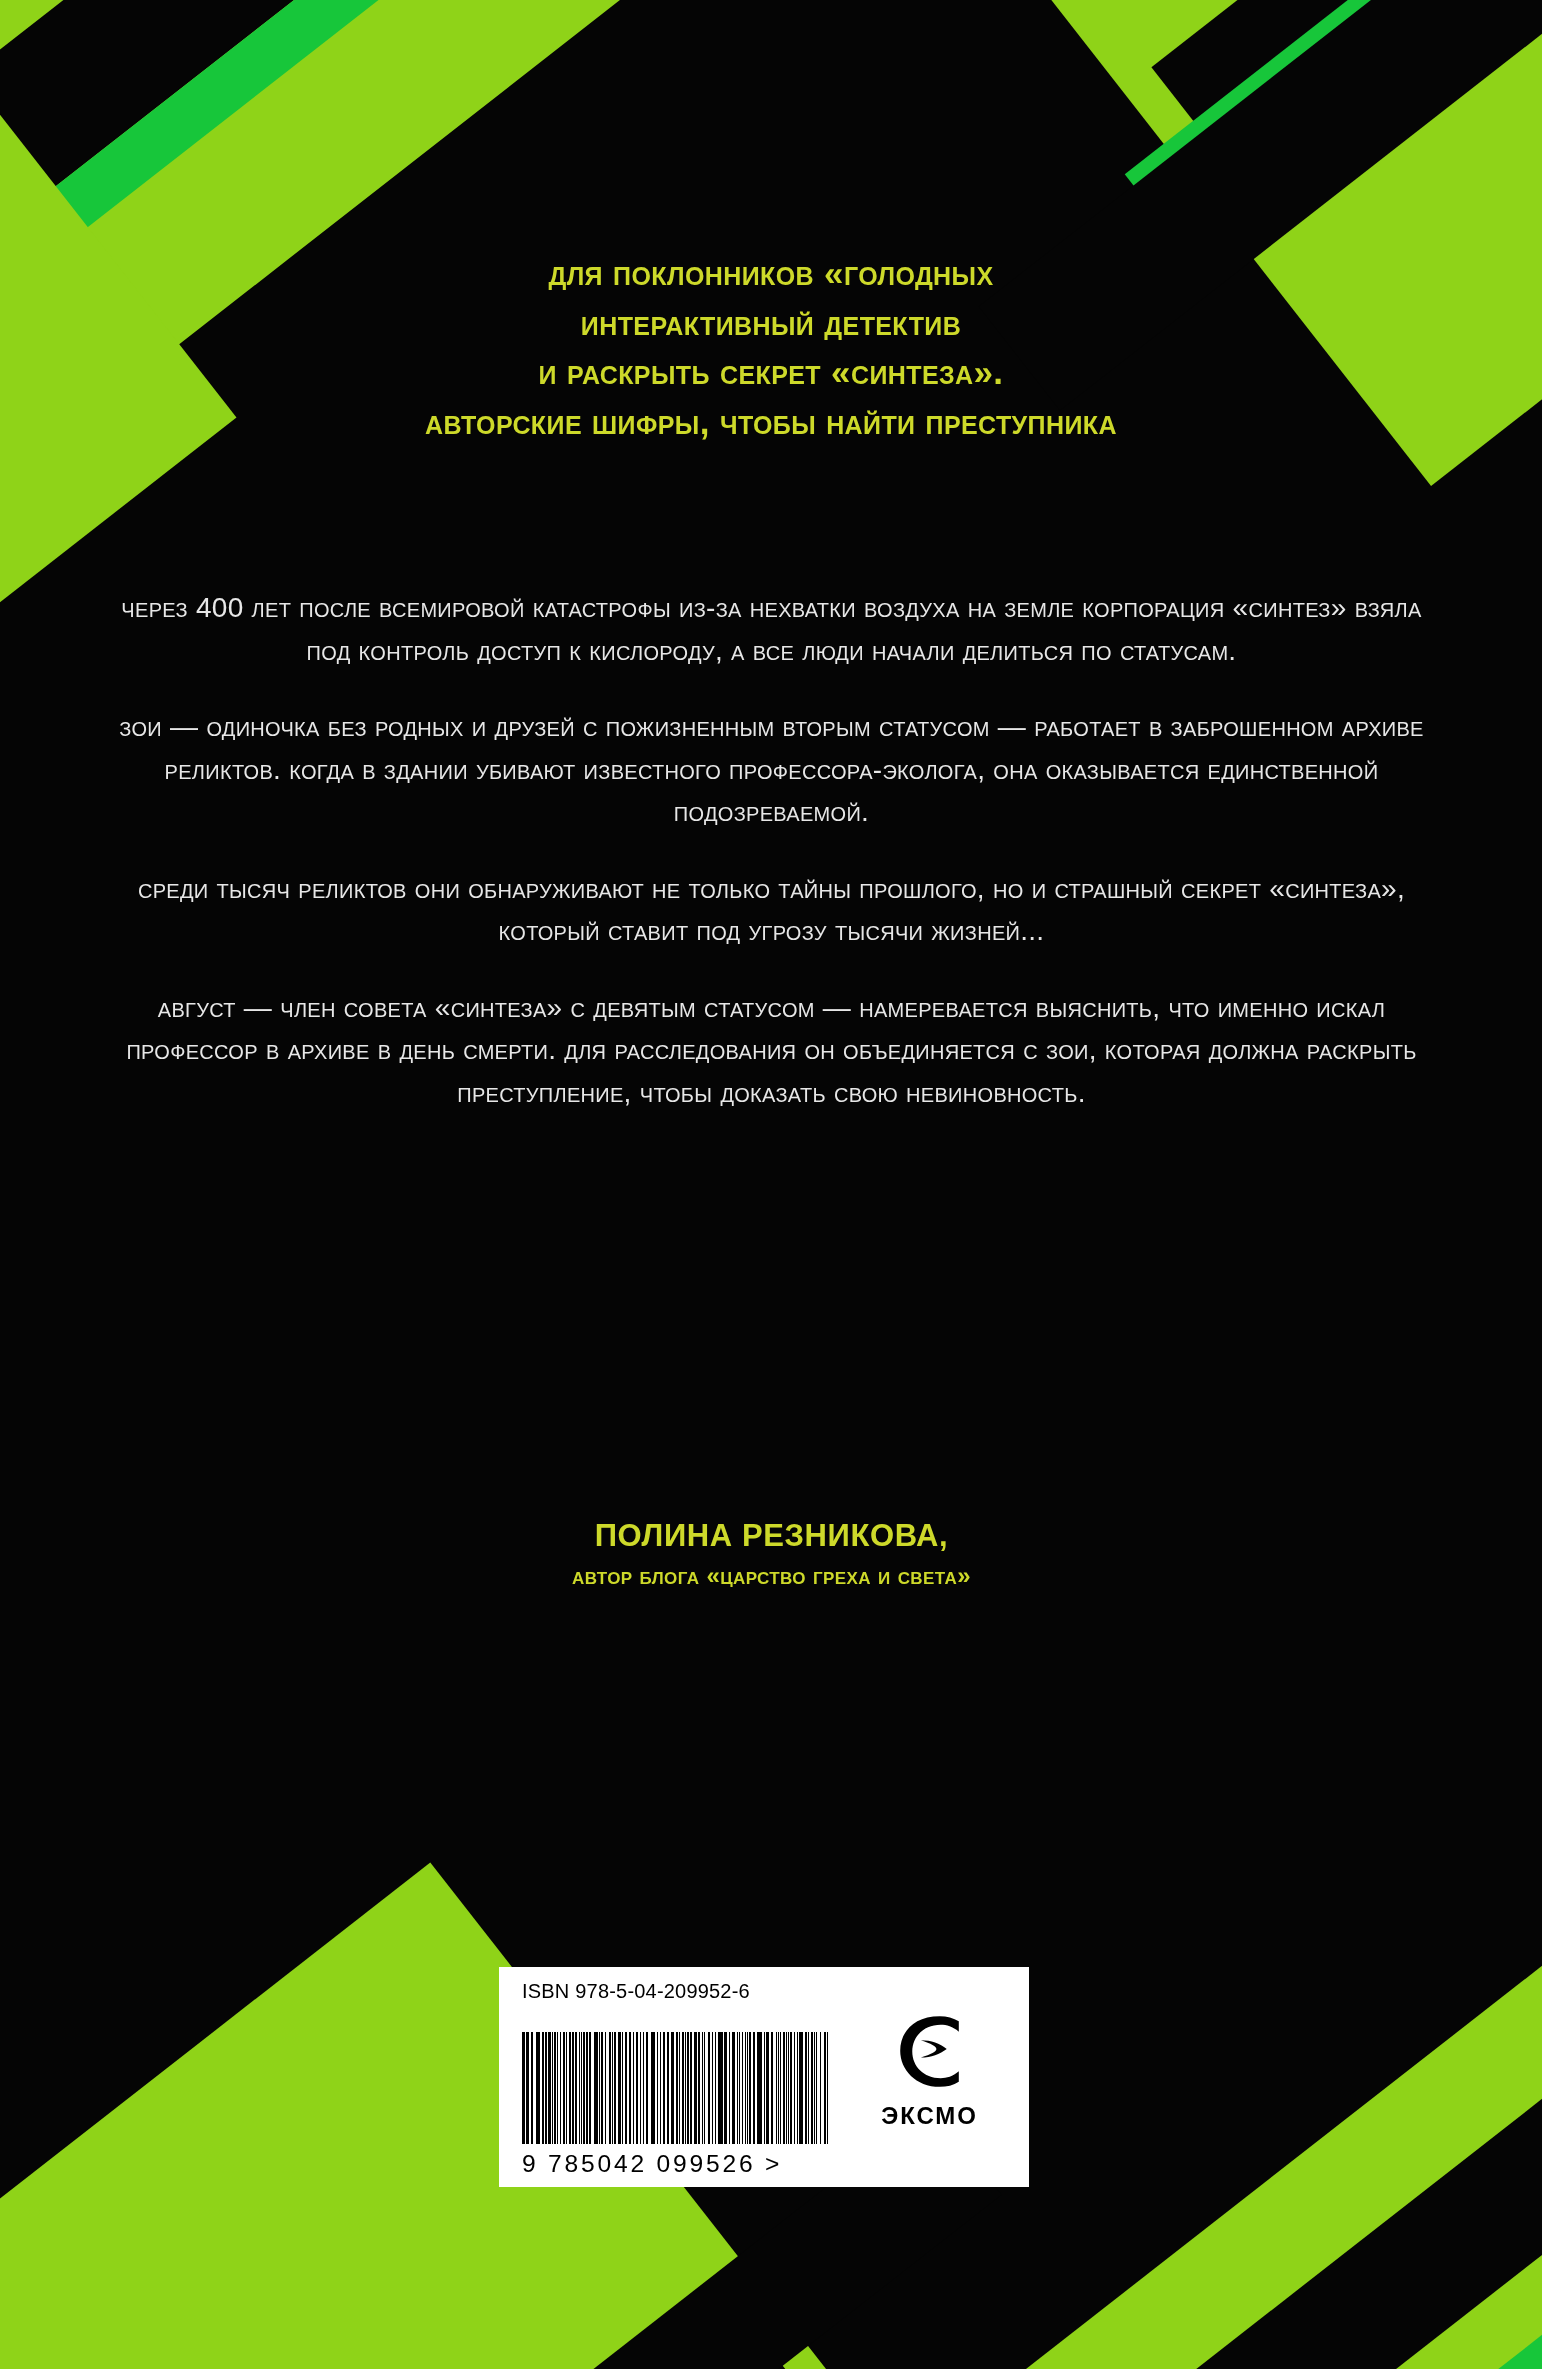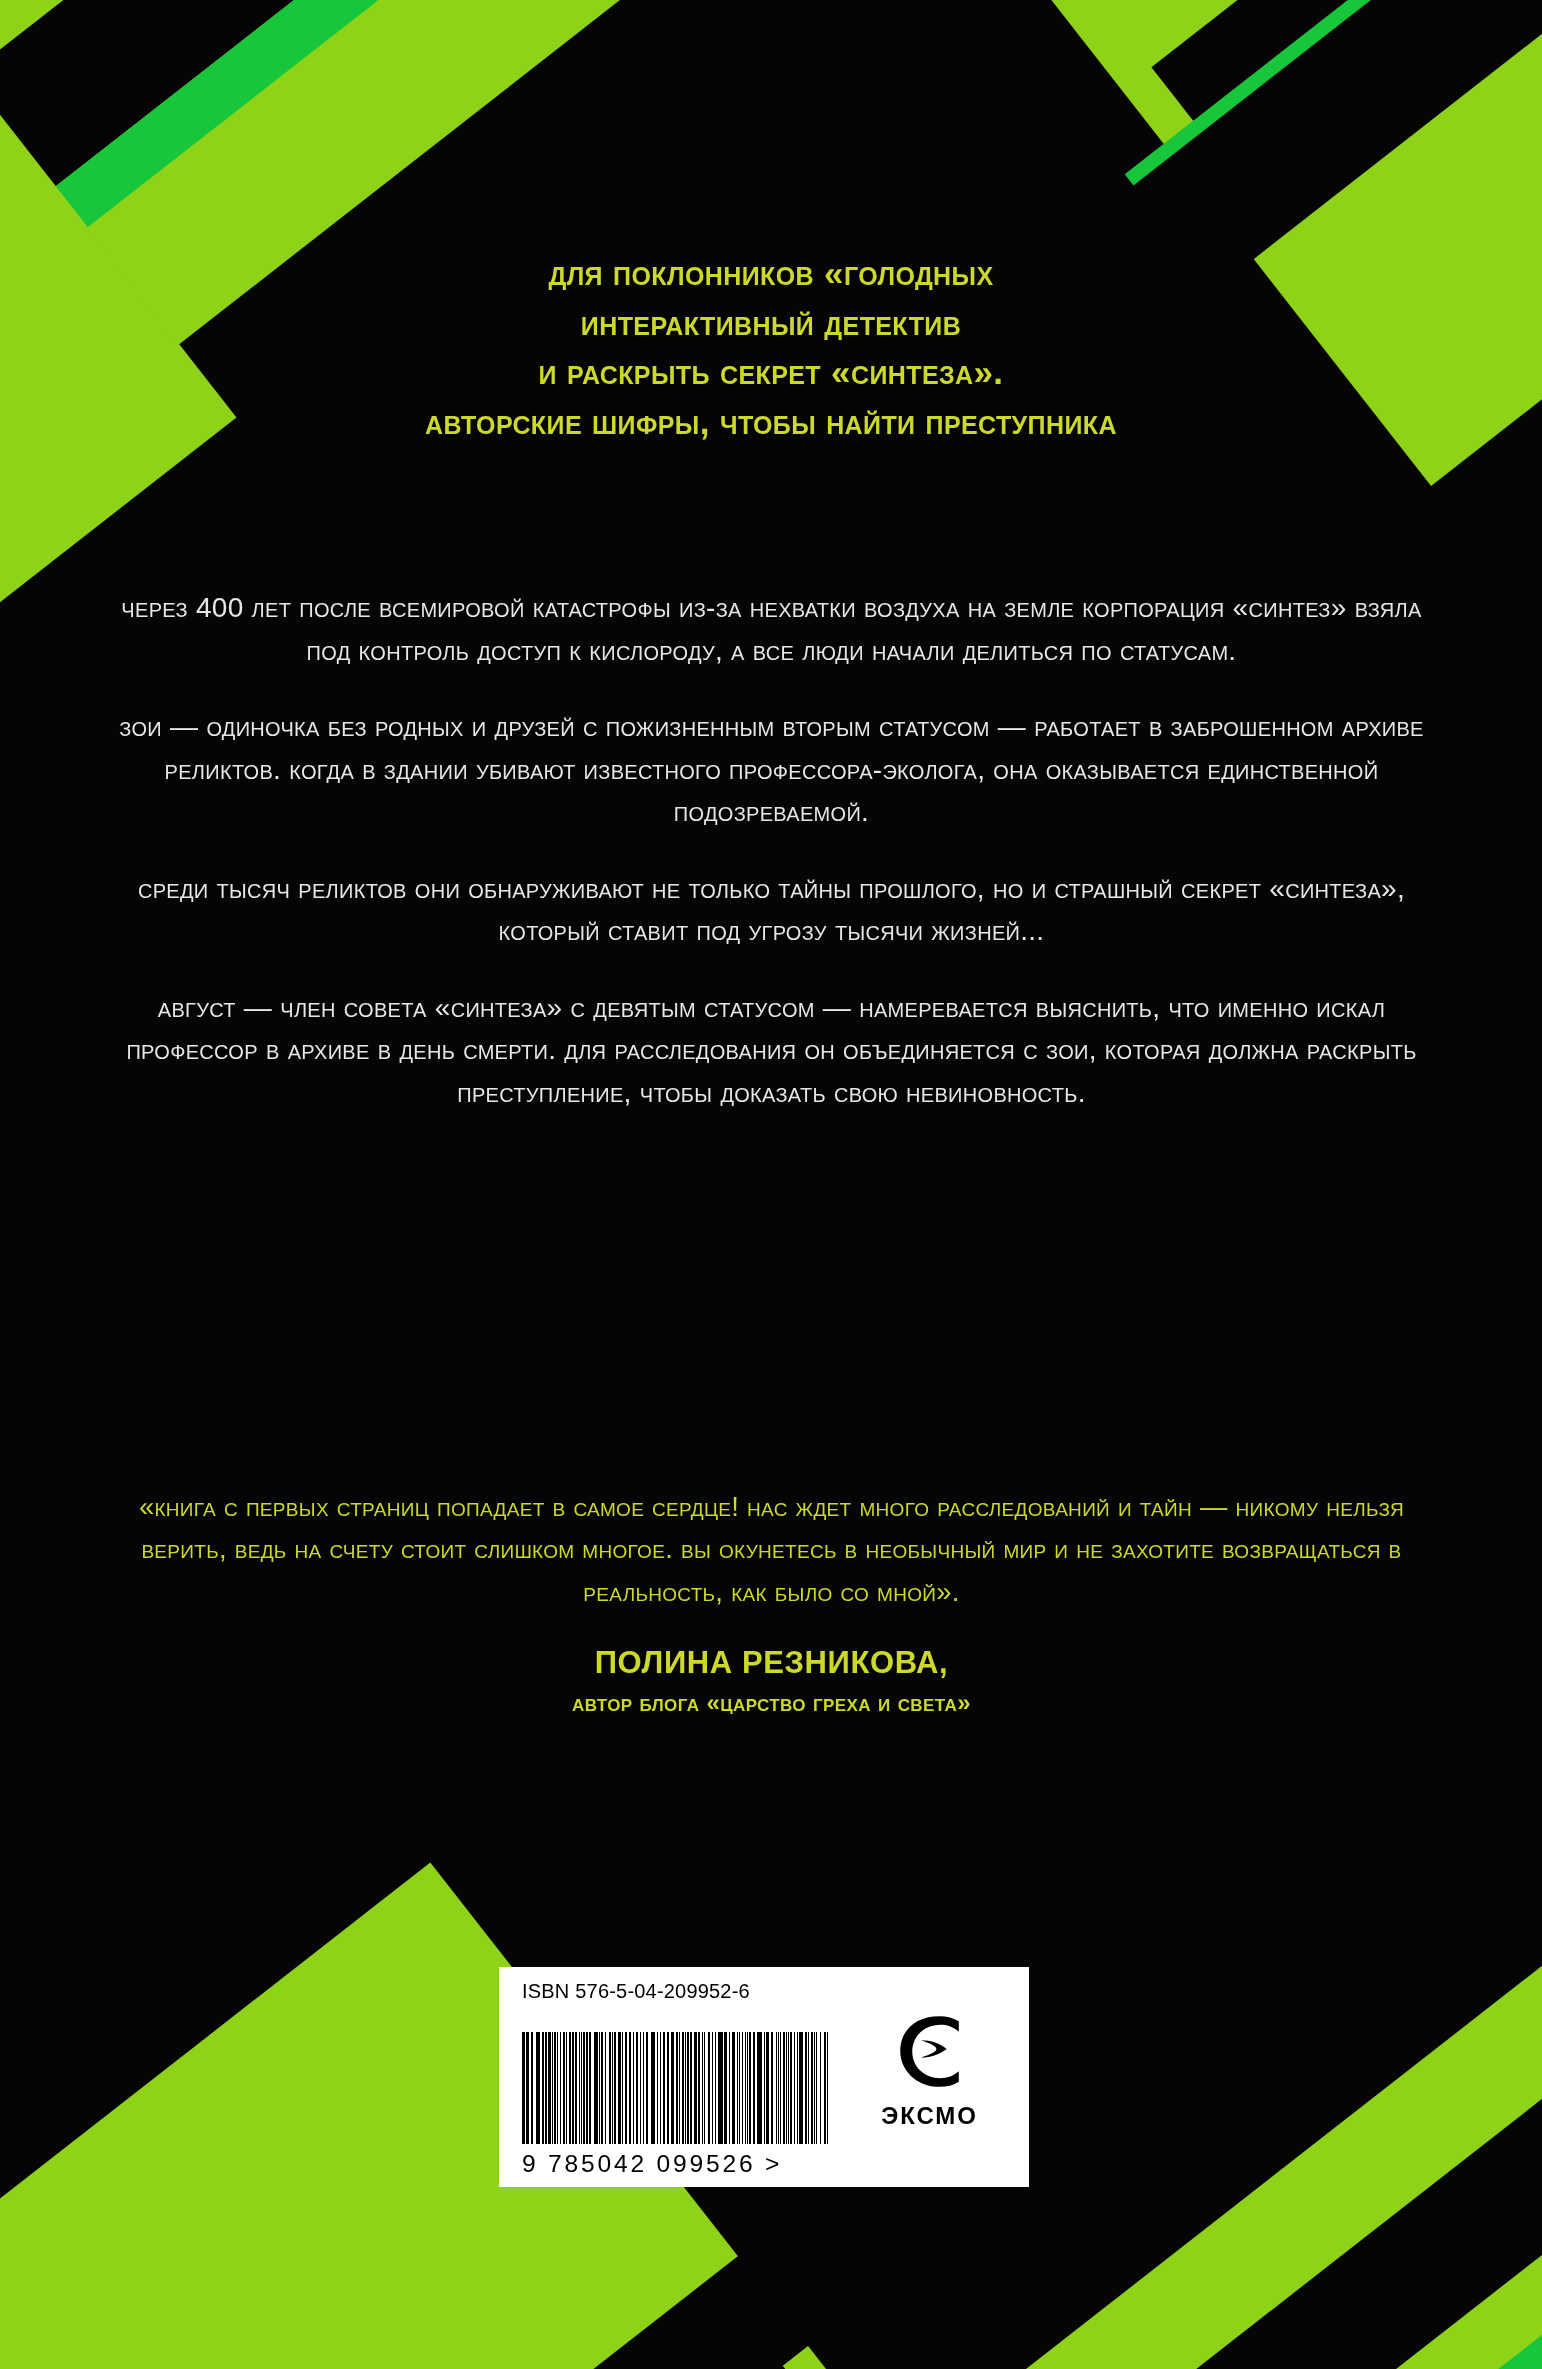--- a/index.html
+++ b/index.html
@@ -357,28 +357,27 @@
   </div>
 
   <div class="blurb">
     <p class="para">Через 400 лет после Всемировой катастрофы из-за нехватки воздуха на Земле корпорация «Синтез» взяла под контроль доступ к кислороду, а все люди начали делиться по статусам.</p>
     <p class="para">Зои — одиночка без родных и друзей с пожизненным вторым статусом — работает в заброшенном Архиве реликтов. Когда в здании убивают известного профессора-эколога, она оказывается единственной подозреваемой.</p>
     <p class="para">Среди тысяч реликтов они обнаруживают не только тайны прошлого, но и страшный секрет «Синтеза», который ставит под угрозу тысячи жизней...</p>
     <p class="para">Август — член Совета «Синтеза» с девятым статусом — намеревается выяснить, что именно искал профессор в Архиве в день смерти. Для расследования он объединяется с Зои, которая должна раскрыть преступление, чтобы доказать свою невиновность.</p>
   </div>
 
   <div class="quote-block">
-    <p class="quote-text">«Книга с первых страниц попадает в самое сердце! Нас ждет много расследований и тайн — никому нельзя верить, ведь на счету стоит слишком многое. Вы окунетесь в необычный мир и не захотите возвращаться в реальность, как было со мной».</p>
     <div class="quote-author">ПОЛИНА РЕЗНИКОВА,</div>
     <div class="quote-role">автор блога «Царство греха и света»</div>
   </div>
 
   <div class="barcode-box">
     <div class="barcode-left">
-      <div class="isbn-text">ISBN 576-5-04-209952-6</div>
+      <div class="isbn-text">ISBN 978-5-04-209952-6</div>
       <div class="bars" id="bars">
           <span style="width: 2.8px;"></span>
           <span style="width: 1.9px; background: transparent;"></span>
           <span style="width: 2.8px;"></span>
           <span style="width: 2.8px; background: transparent;"></span>
           <span style="width: 1.9px;"></span>
           <span style="width: 2.8px; background: transparent;"></span>
           <span style="width: 0.9px;"></span>
           <span style="width: 0.9px; background: transparent;"></span>
           <span style="width: 2.8px;"></span>

